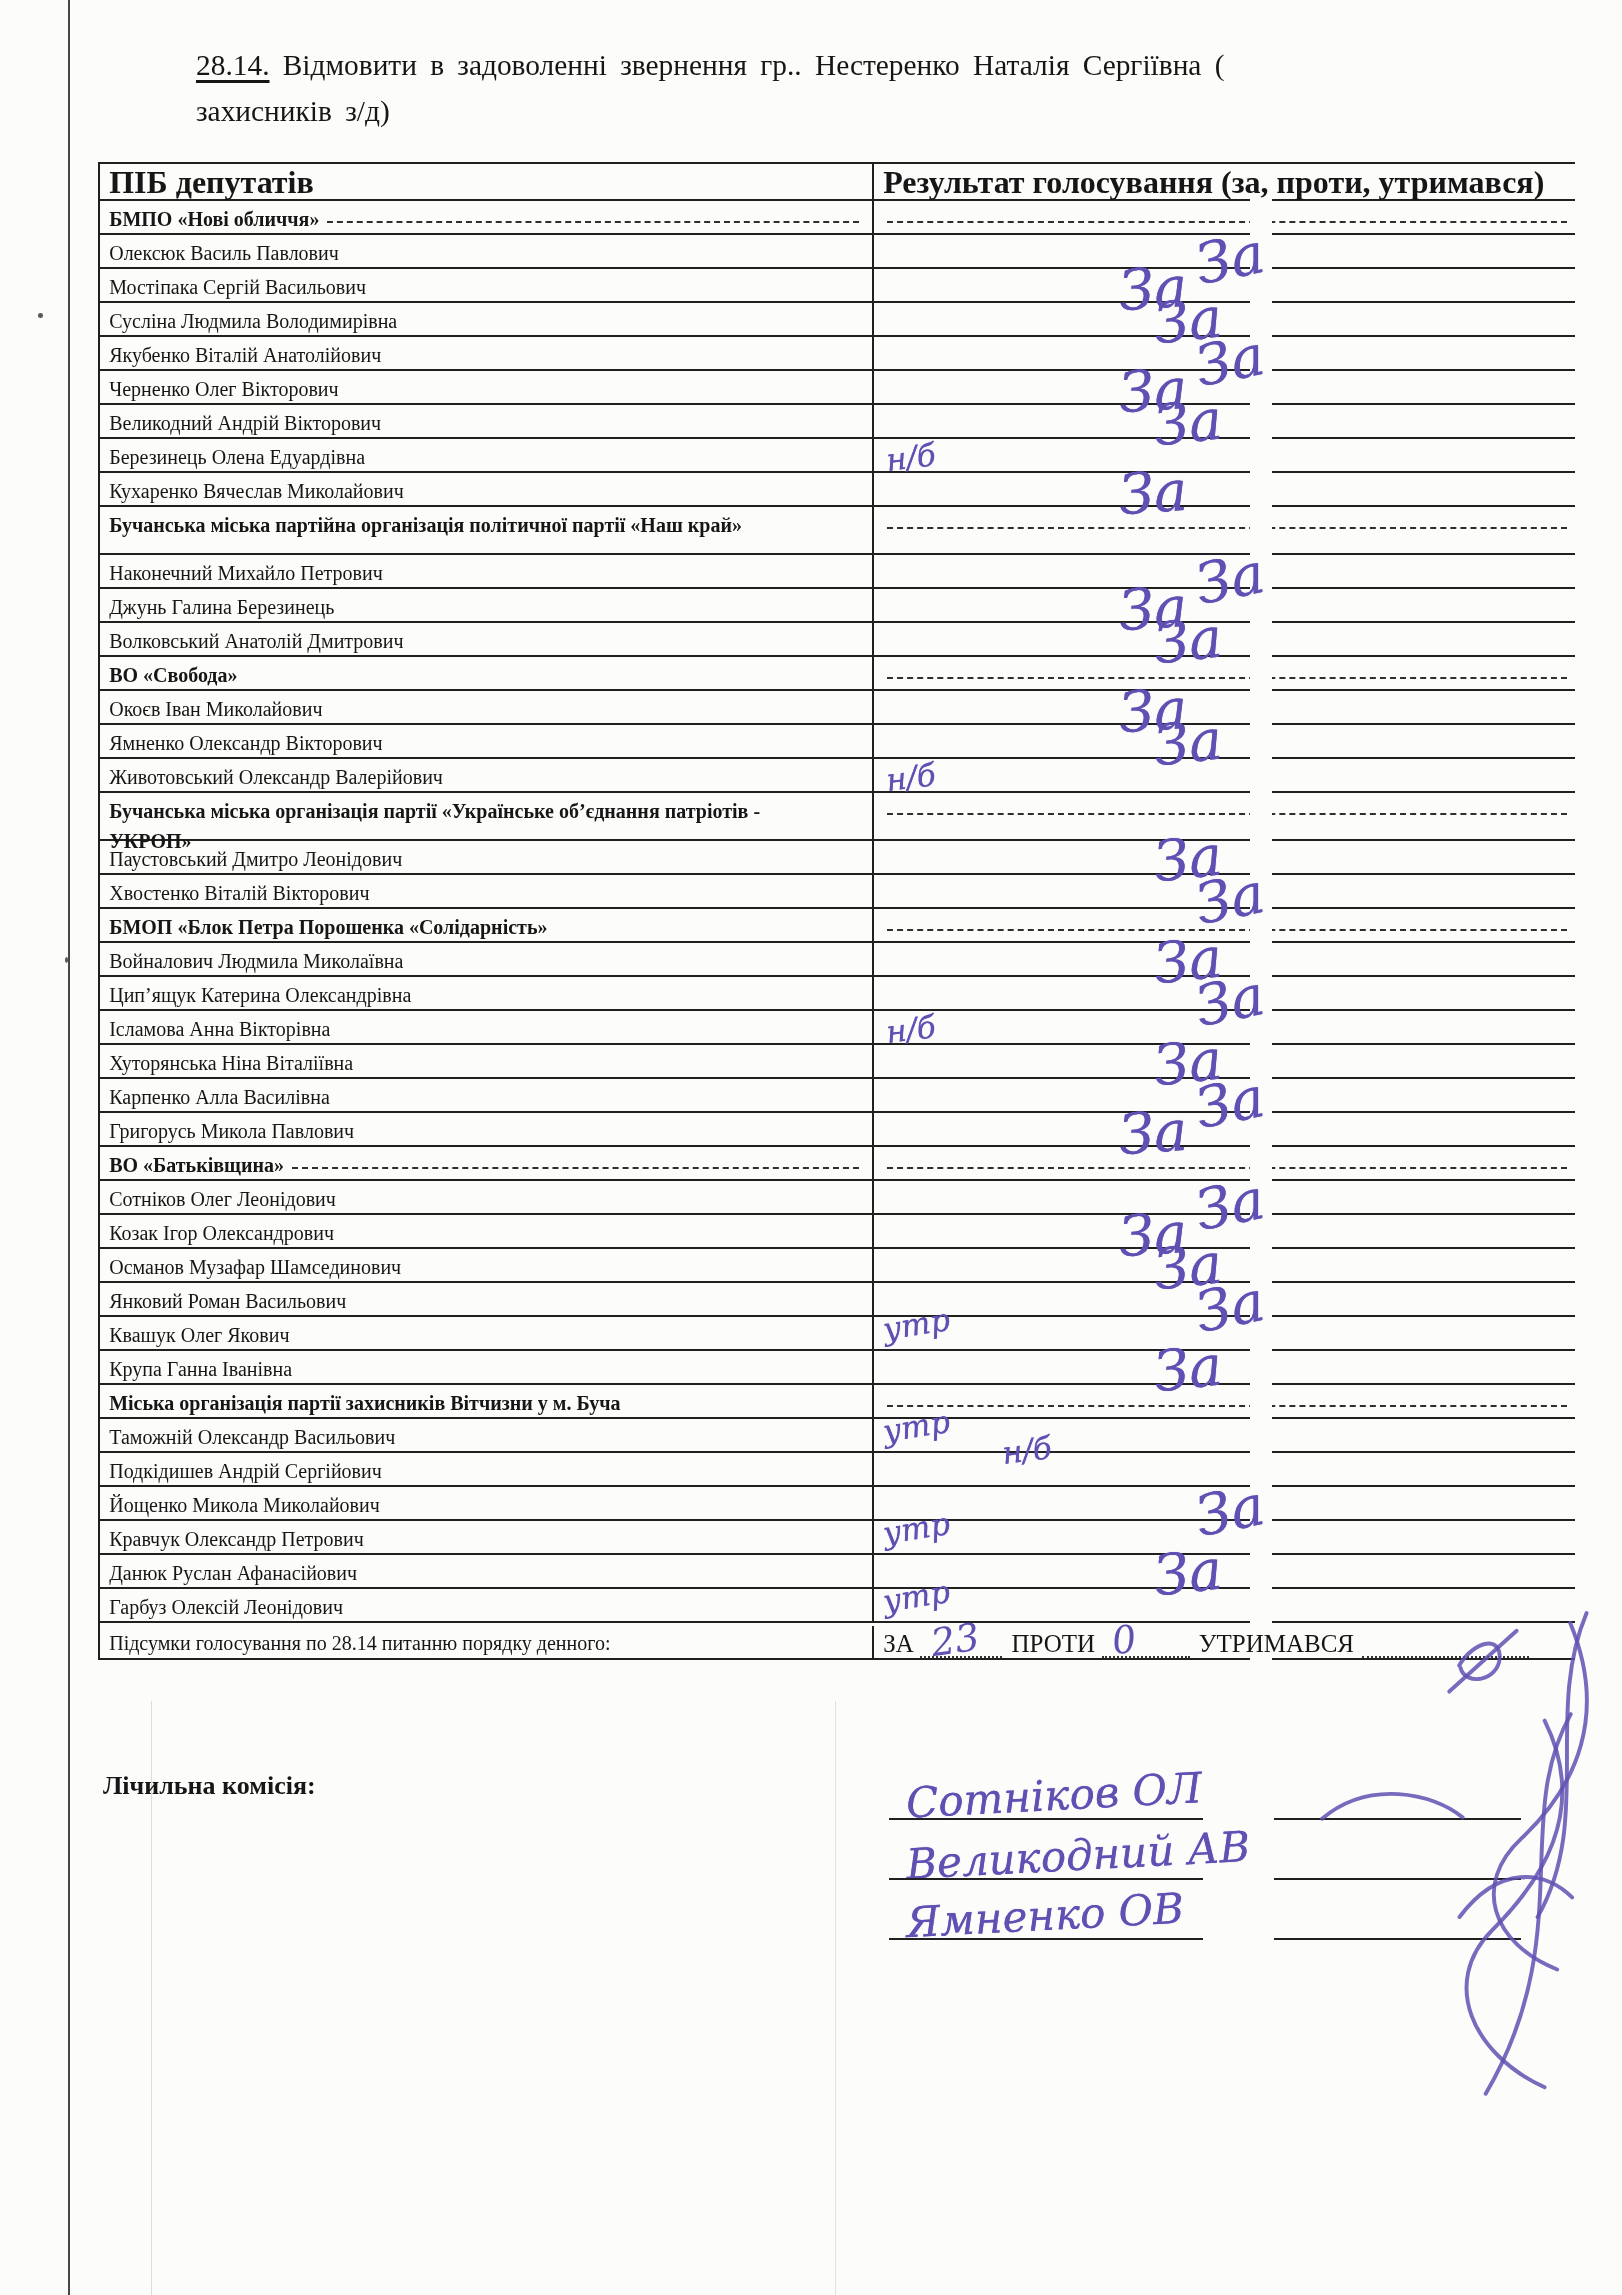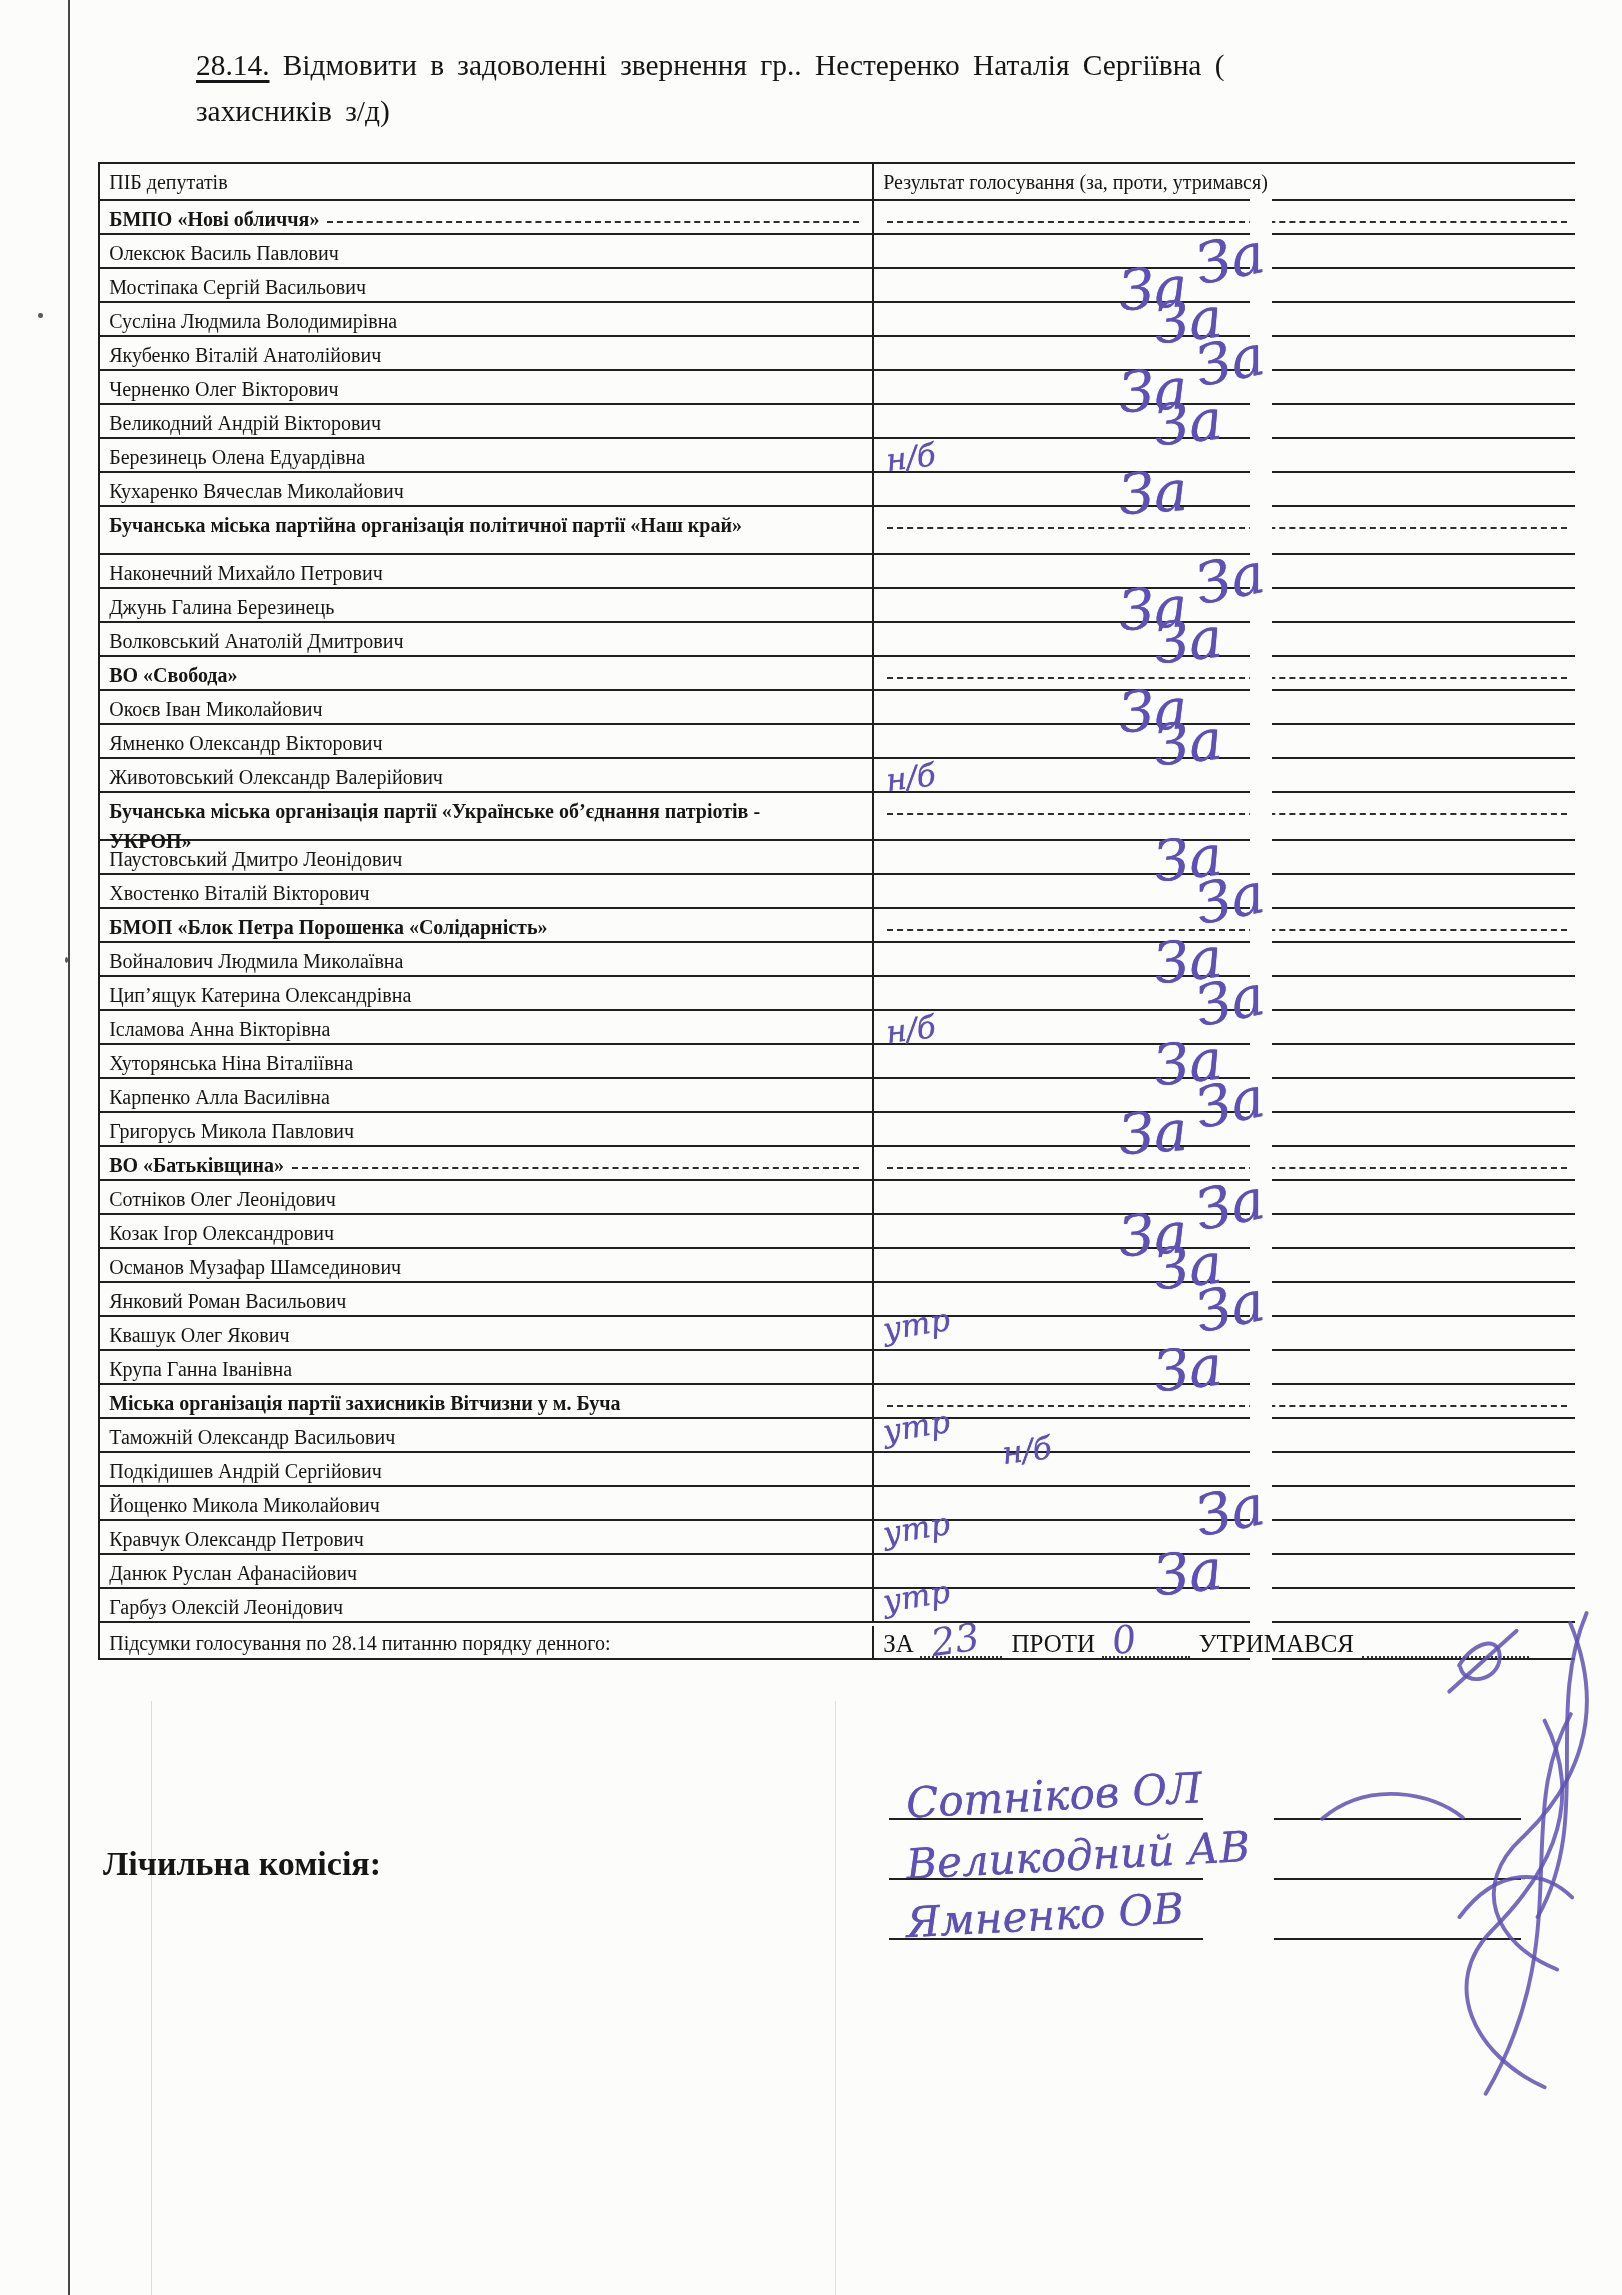--- a/index.html
+++ b/index.html
@@ -24,21 +24,21 @@
              box-sizing:border-box;}
   .row{position:relative;display:flex;height:34px;border-bottom:2px solid var(--line,#202020);box-sizing:border-box;}
   .row.header{height:37px;}
   .row.tall{height:48px;}
   .row.footer{height:37px;align-items:flex-end;}
   .cell{position:relative;box-sizing:border-box;display:flex;align-items:flex-start;}
   .c1{width:772px;padding:2.6px 6.5px 0 9.2px;}
   .c2{flex:1;border-left:2px solid var(--line,#202020);padding:2.6px 5.2px 0 9.2px;}
   .name,.hdr{position:relative;z-index:3;font-size:20px;line-height:30px;}
   .row.tall .c1{padding-right:85px;}
-  .hdr{font-weight:normal;font-size:20px;}
+  .hdr{font-weight:bold;font-size:32px;}
   .faction .name{font-weight:bold;}
 
   .dash{flex:1;height:0;border-top:2.6px dashed #2e2e2e;margin:17px 6.5px 0 7.9px;min-width:39px;}
   .c2 .dash{margin-left:3.9px;margin-right:2.6px;}
 
   
   #gapstrip{position:absolute;left:1150px;top:34px;bottom:0;width:22px;
             background:var(--paper,#fcfcfa);z-index:2;}
 
   
@@ -55,21 +55,21 @@
   
   .footer-c2{font-size:25px;align-items:flex-start;}
   .footer-c2 .lbl{position:relative;z-index:3;margin-top:1.3px;}
   .uline{display:inline-block;position:relative;border-bottom:2.6px dotted #333;height:27.5px;z-index:3;}
   .u1{width:82px;margin:0 9.2px 0 6.5px;}
   .u2{width:88px;margin:0 9.2px 0 6.5px;}
   .u3{width:167px;margin-left:7.9px;}
   .fval{position:absolute;left:10.5px;top:-10.5px;font-size:38px;transform:rotate(-8deg);z-index:5;}
 
   
-  #commission-label{position:absolute;left:103px;top:1845px;font-size:34px;font-weight:bold;}
+  #commission-label{position:absolute;left:103px;top:1771px;font-size:26px;font-weight:bold;}
   #sigs{position:absolute;left:889px;top:1760px;width:641px;z-index:4;}
   .sig-row{position:relative;height:60px;}
   .sig-seg{position:absolute;bottom:0;border-bottom:2.6px solid #202020;}
   .sig-seg1{left:0;width:314px;}
   .sig-seg2{left:385px;width:247px;}
   .sig-name{position:absolute;left:17px;bottom:0px;font-size:42px;transform:rotate(-3deg);
             white-space:nowrap;text-shadow:0 0 0.7px currentColor;}
 
   .flourish{position:absolute;z-index:6;pointer-events:none;}
   .flourish path{fill:none;stroke:var(--ink,#5f51b3);stroke-width:6;stroke-linecap:round;opacity:.85;}

